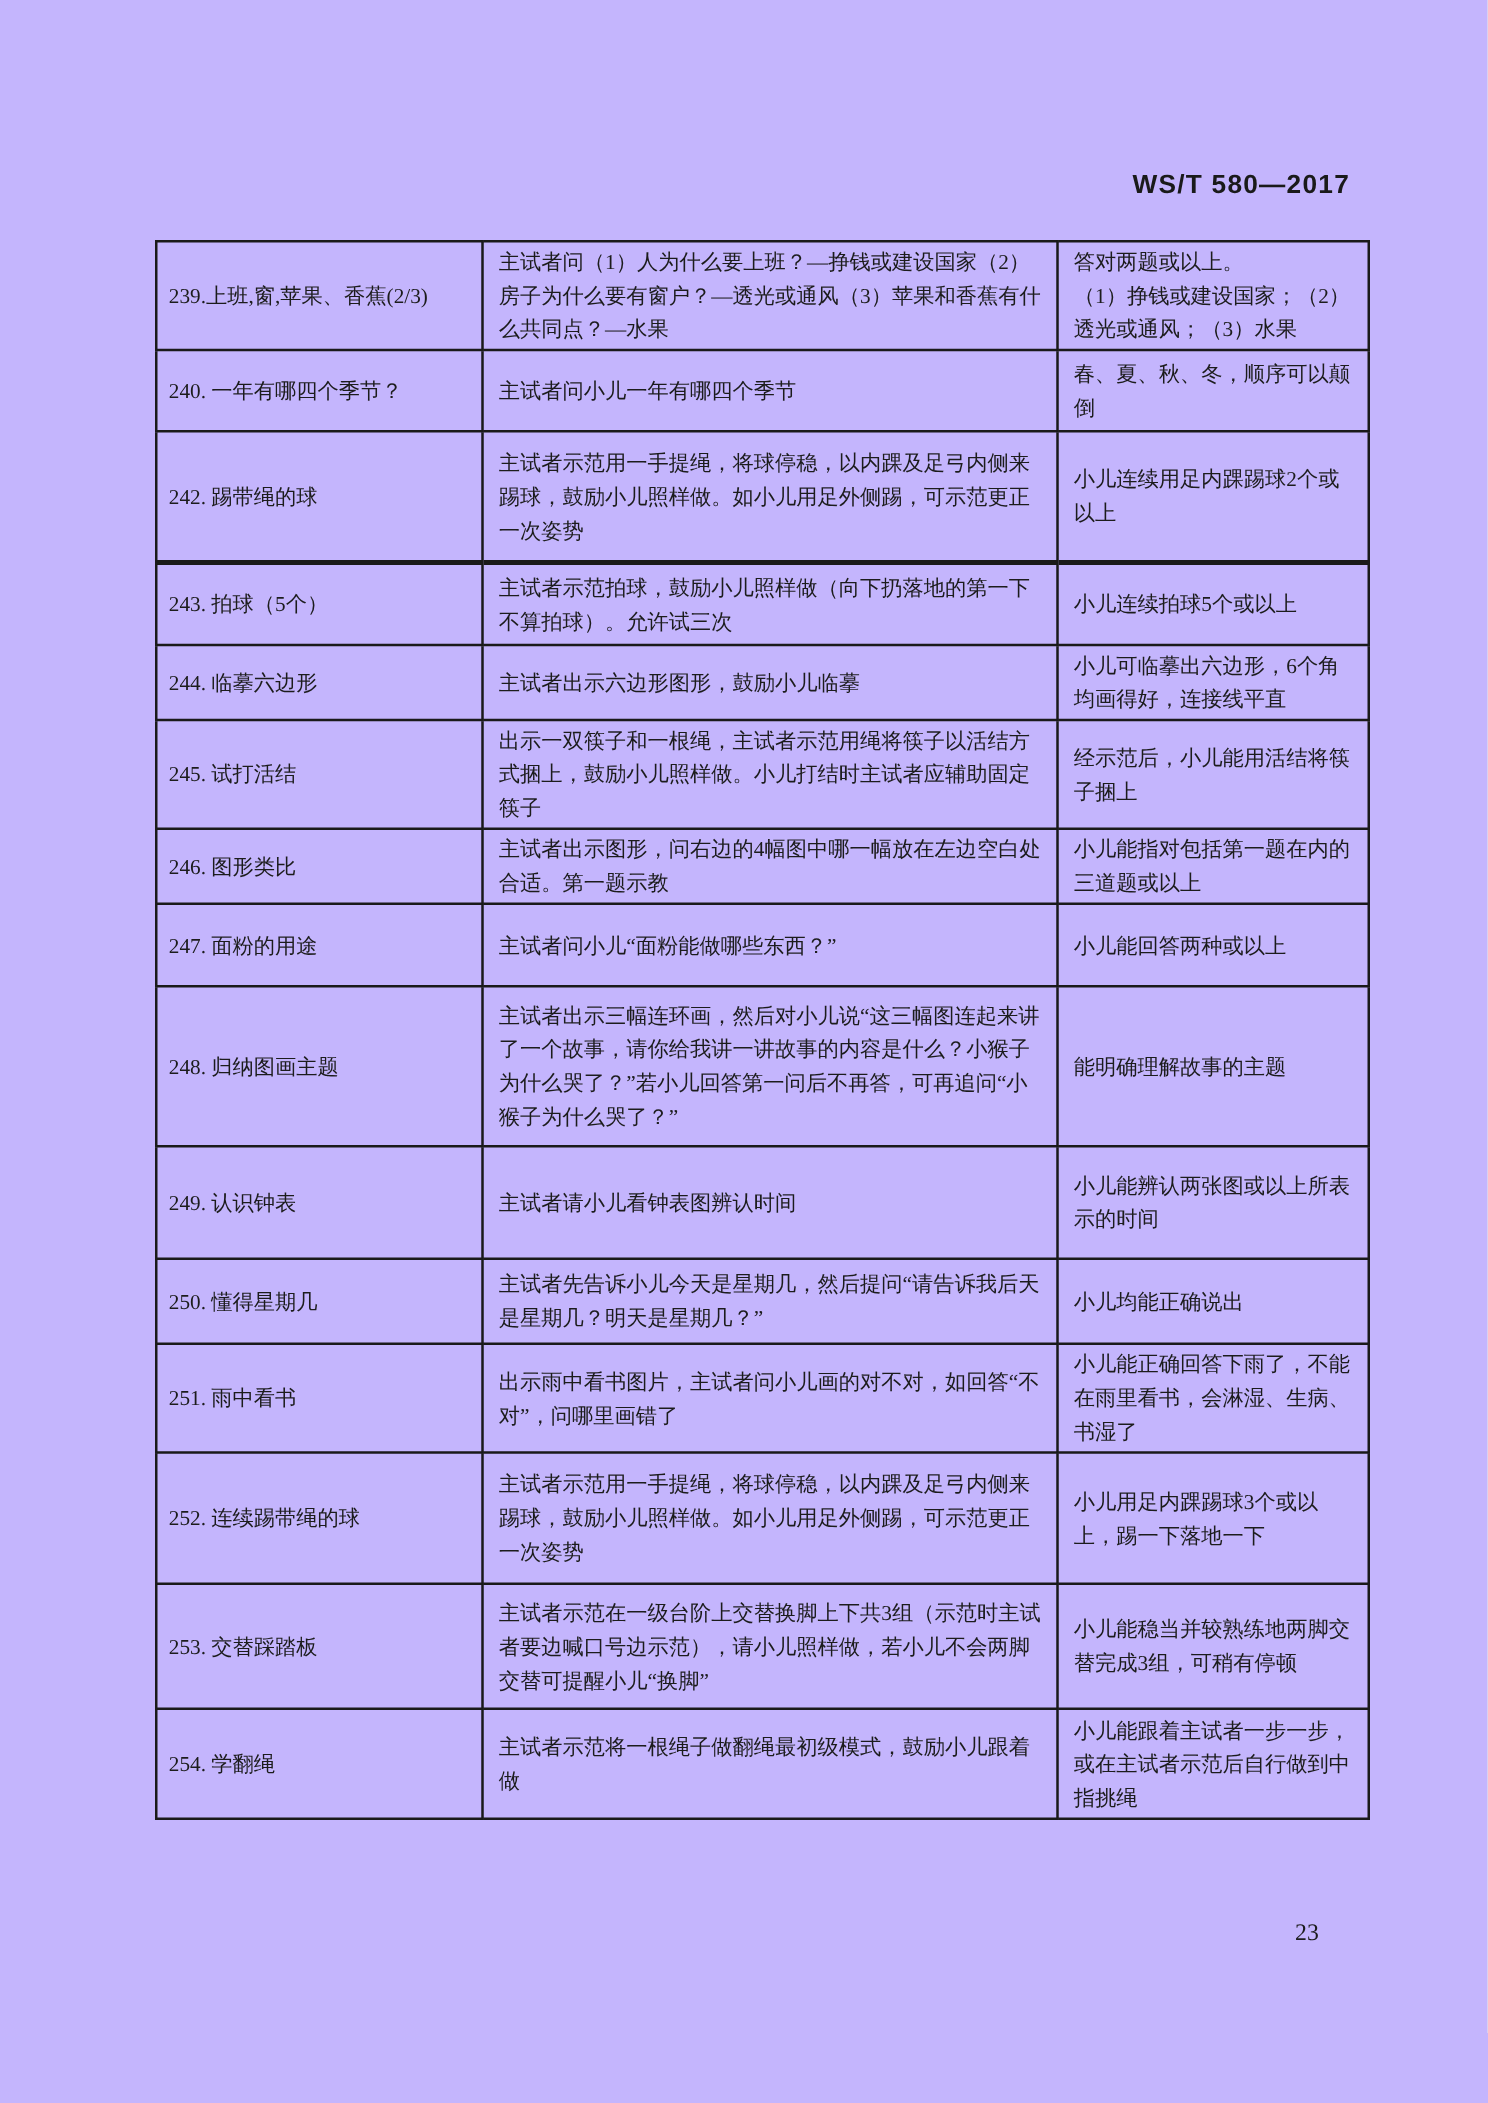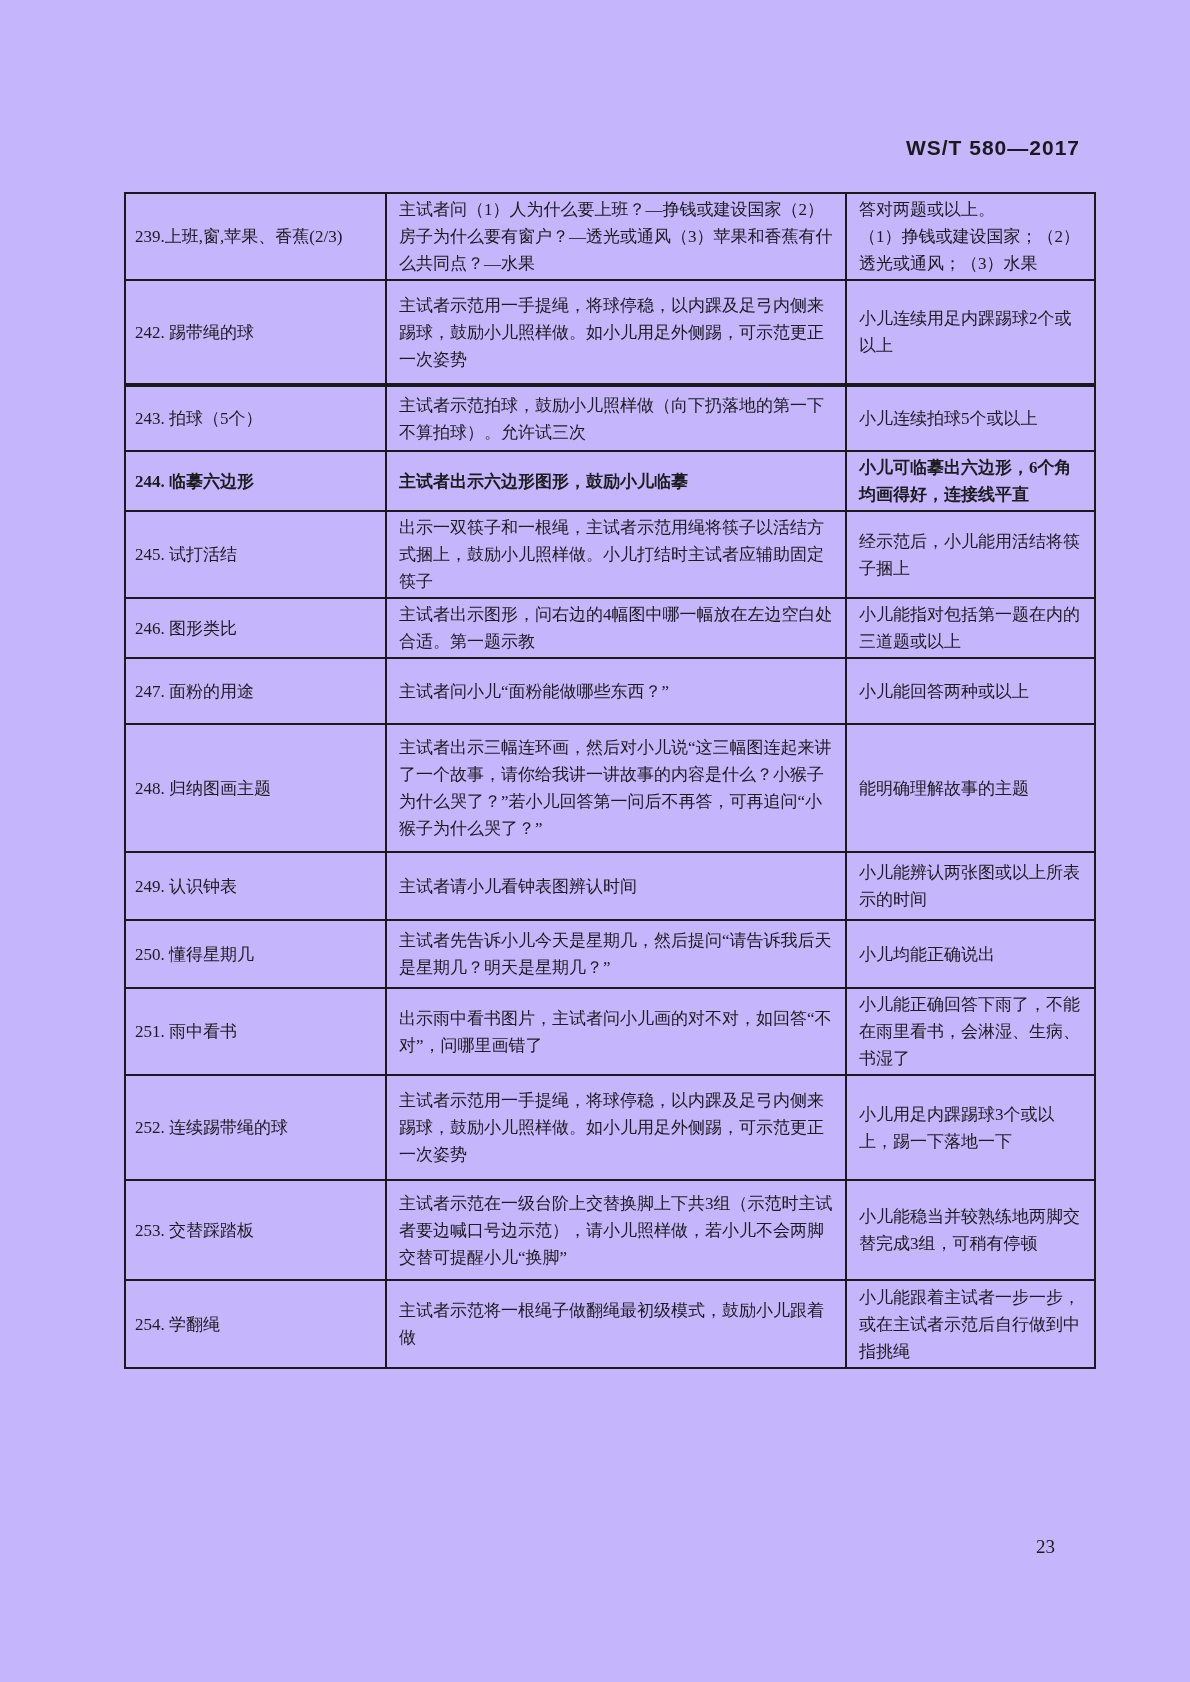--- a/index.html
+++ b/index.html
@@ -64,31 +64,36 @@
       <col style="width:460px">
       <col style="width:249px">
     </colgroup>
     <tbody id="table-body">
         <tr style="height: 82px;">
           <td class="cell-item">239.上班,窗,苹果、香蕉(2/3)</td>
           <td class="cell-method">主试者问（1）人为什么要上班？—挣钱或建设国家（2）房子为什么要有窗户？—透光或通风（3）苹果和香蕉有什么共同点？—水果</td>
           <td class="cell-criteria">答对两题或以上。
 （1）挣钱或建设国家；（2）透光或通风；（3）水果</td>
         </tr>
+        <tr style="height: 65px;">
+          <td class="cell-item">240. 一年有哪四个季节？</td>
+          <td class="cell-method">主试者问小儿一年有哪四个季节</td>
+          <td class="cell-criteria">春、夏、秋、冬，顺序可以颠倒</td>
+        </tr>
         <tr class="thick-bottom" style="height: 105px;">
           <td class="cell-item">242. 踢带绳的球</td>
           <td class="cell-method">主试者示范用一手提绳，将球停稳，以内踝及足弓内侧来踢球，鼓励小儿照样做。如小儿用足外侧踢，可示范更正一次姿势</td>
           <td class="cell-criteria">小儿连续用足内踝踢球2个或以上</td>
         </tr>
         <tr style="height: 66px;">
           <td class="cell-item">243. 拍球（5个）</td>
           <td class="cell-method">主试者示范拍球，鼓励小儿照样做（向下扔落地的第一下不算拍球）。允许试三次</td>
           <td class="cell-criteria">小儿连续拍球5个或以上</td>
         </tr>
-        <tr style="height: 55px; font-weight: bold;">
+        <tr style="height: 55px;">
           <td class="cell-item">244. 临摹六边形</td>
           <td class="cell-method">主试者出示六边形图形，鼓励小儿临摹</td>
           <td class="cell-criteria">小儿可临摹出六边形，6个角均画得好，连接线平直</td>
         </tr>
         <tr style="height: 85px;">
           <td class="cell-item">245. 试打活结</td>
           <td class="cell-method">出示一双筷子和一根绳，主试者示范用绳将筷子以活结方式捆上，鼓励小儿照样做。小儿打结时主试者应辅助固定筷子</td>
           <td class="cell-criteria">经示范后，小儿能用活结将筷子捆上</td>
         </tr>
         <tr style="height: 52px;">
@@ -99,21 +104,21 @@
         <tr style="height: 66px;">
           <td class="cell-item">247. 面粉的用途</td>
           <td class="cell-method">主试者问小儿“面粉能做哪些东西？”</td>
           <td class="cell-criteria">小儿能回答两种或以上</td>
         </tr>
         <tr style="height: 128px;">
           <td class="cell-item">248. 归纳图画主题</td>
           <td class="cell-method">主试者出示三幅连环画，然后对小儿说“这三幅图连起来讲了一个故事，请你给我讲一讲故事的内容是什么？小猴子为什么哭了？”若小儿回答第一问后不再答，可再追问“小猴子为什么哭了？”</td>
           <td class="cell-criteria">能明确理解故事的主题</td>
         </tr>
-        <tr style="height: 68px;">
+        <tr style="height: 90px;">
           <td class="cell-item">249. 认识钟表</td>
           <td class="cell-method">主试者请小儿看钟表图辨认时间</td>
           <td class="cell-criteria">小儿能辨认两张图或以上所表示的时间</td>
         </tr>
         <tr style="height: 68px;">
           <td class="cell-item">250. 懂得星期几</td>
           <td class="cell-method">主试者先告诉小儿今天是星期几，然后提问“请告诉我后天是星期几？明天是星期几？”</td>
           <td class="cell-criteria">小儿均能正确说出</td>
         </tr>
         <tr style="height: 83px;">

